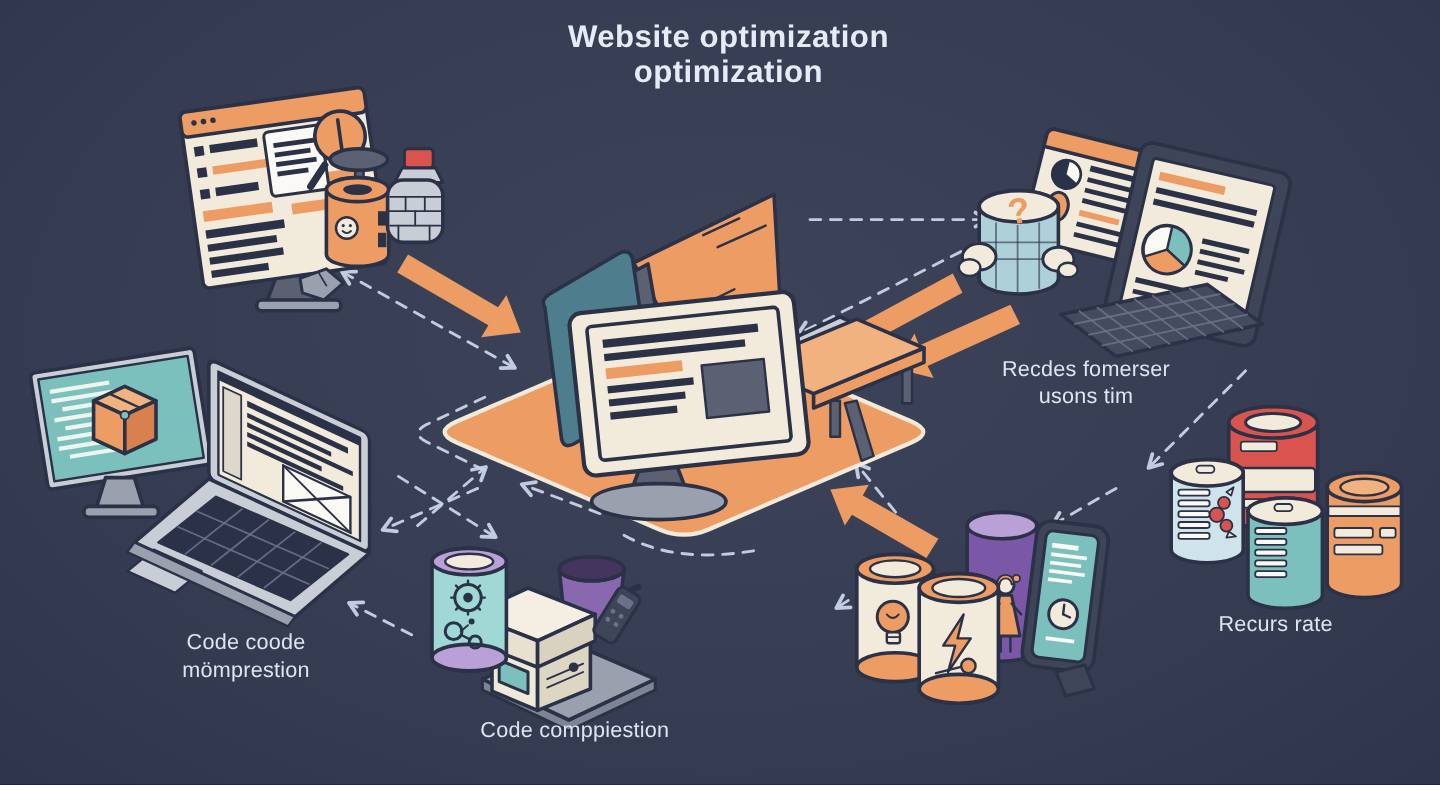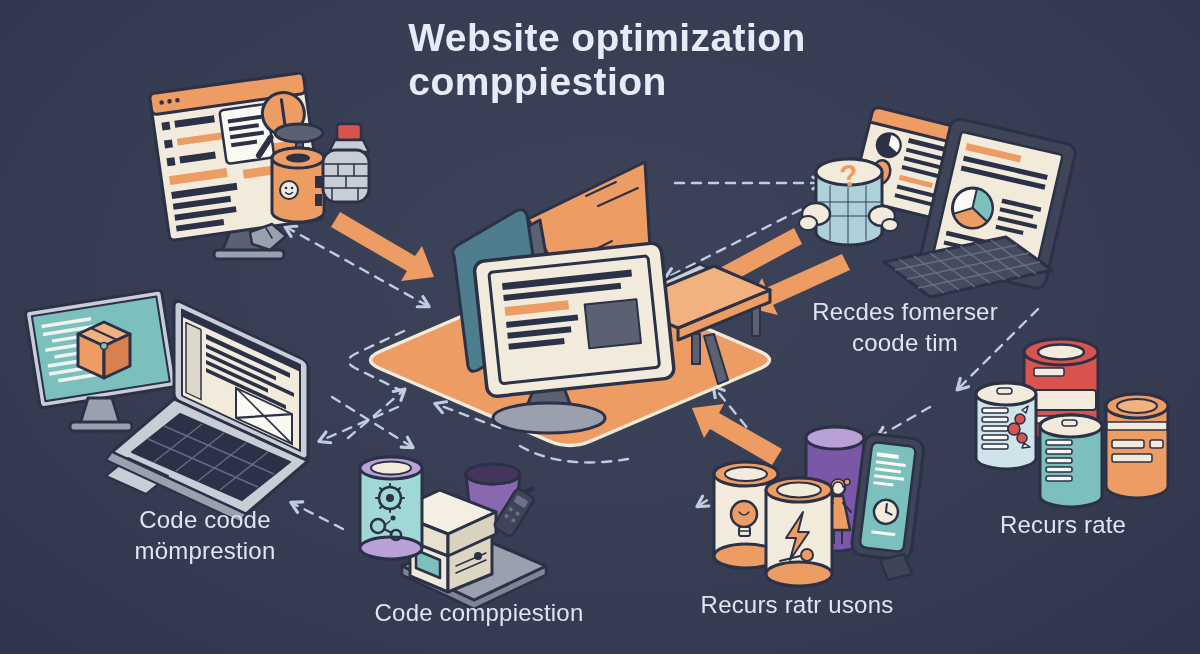--- a/index.html
+++ b/index.html
@@ -5,27 +5,27 @@
   html,body{margin:0;padding:0;background:#11141d;}
   .stage{
     position:relative;width:1200px;height:654px;overflow:hidden;
     font-family:"Liberation Sans",sans-serif;
     background:radial-gradient(120% 140% at 50% 42%,
       var(--background_center,#3D445A) 0%, #353C52 40%, #2A3044 72%, var(--background_edge,#232939) 100%);
   }
   .scene{position:absolute;inset:0;}
   .title{
     position:absolute;left:607px;top:16px;transform:translateX(-50%);
-    text-align:left;color:var(--text_light,#E7EBF5);
-    font-size:39px;font-weight:600;line-height:1.12;letter-spacing:.4px;white-space:nowrap;
+    text-align:center;color:var(--text_light,#E7EBF5);
+    font-size:26px;font-weight:600;line-height:1.12;letter-spacing:.4px;white-space:nowrap;
   }
   .title span{display:block}
   .label{
     position:absolute;transform:translateX(-50%);text-align:center;
-    color:#DFE5F0;font-size:24px;font-weight:500;line-height:1.3;
+    color:#DFE5F0;font-size:18px;font-weight:500;line-height:1.3;
     letter-spacing:.2px;white-space:nowrap;
   }
   .label span{display:block}
   
   .f-orange{fill:var(--accent_orange,#ED9C64)} .f-orangel{fill:var(--orange_light,#F2B27F)}
   .f-oranged{fill:var(--orange_dark,#D9814E)} .f-cream{fill:var(--cream,#F2EBDB)}
   .f-white{fill:#FBF9F3} .f-navy{fill:var(--outline,#2B3147)}
   .f-teal{fill:var(--teal_screen,#7CC0BE)} .f-slate{fill:var(--slate_panel,#4E7D8E)}
   .f-pale{fill:var(--pale_blue,#CFE3EA)} .f-red{fill:var(--red,#D9534F)}
   .f-purple{fill:var(--purple,#7B57A8)} .f-lpurple{fill:var(--light_purple,#B9A0D6)}
@@ -477,38 +477,35 @@
         <line class="iln" x1="384" y1="529" x2="392" y2="533"></line>
         <circle class="f-navy" cx="393" cy="518" r="2.5"></circle>
         <line class="iln iln15" x1="390" y1="521" x2="384" y2="526"></line>
       </g>
     </g>
   </g>
 </svg>
 
 <div class="title">
   <span>Website optimization</span>
-  <span>comppiestion</span>
+  <span>optimization</span>
 </div>
 
 <div class="label" style="left:905px;top:296px">
   <span>Recdes fomerser</span>
-  <span>coode tim</span>
+  <span>usons tim</span>
 </div>
 
-<div class="label" style="left:205px;top:504px">
+<div class="label" style="left:205px;top:524px">
   <span>Code coode</span>
   <span>mömprestion</span>
 </div>
 
 <div class="label" style="left:479px;top:597px">
   <span>Code comppiestion</span>
 </div>
 
-<div class="label" style="left:797px;top:589px">
-  <span>Recurs ratr usons</span>
-</div>
 
 <div class="label" style="left:1063px;top:509px">
   <span>Recurs rate</span>
 </div>
 
 </div>
 
 </body></html>

